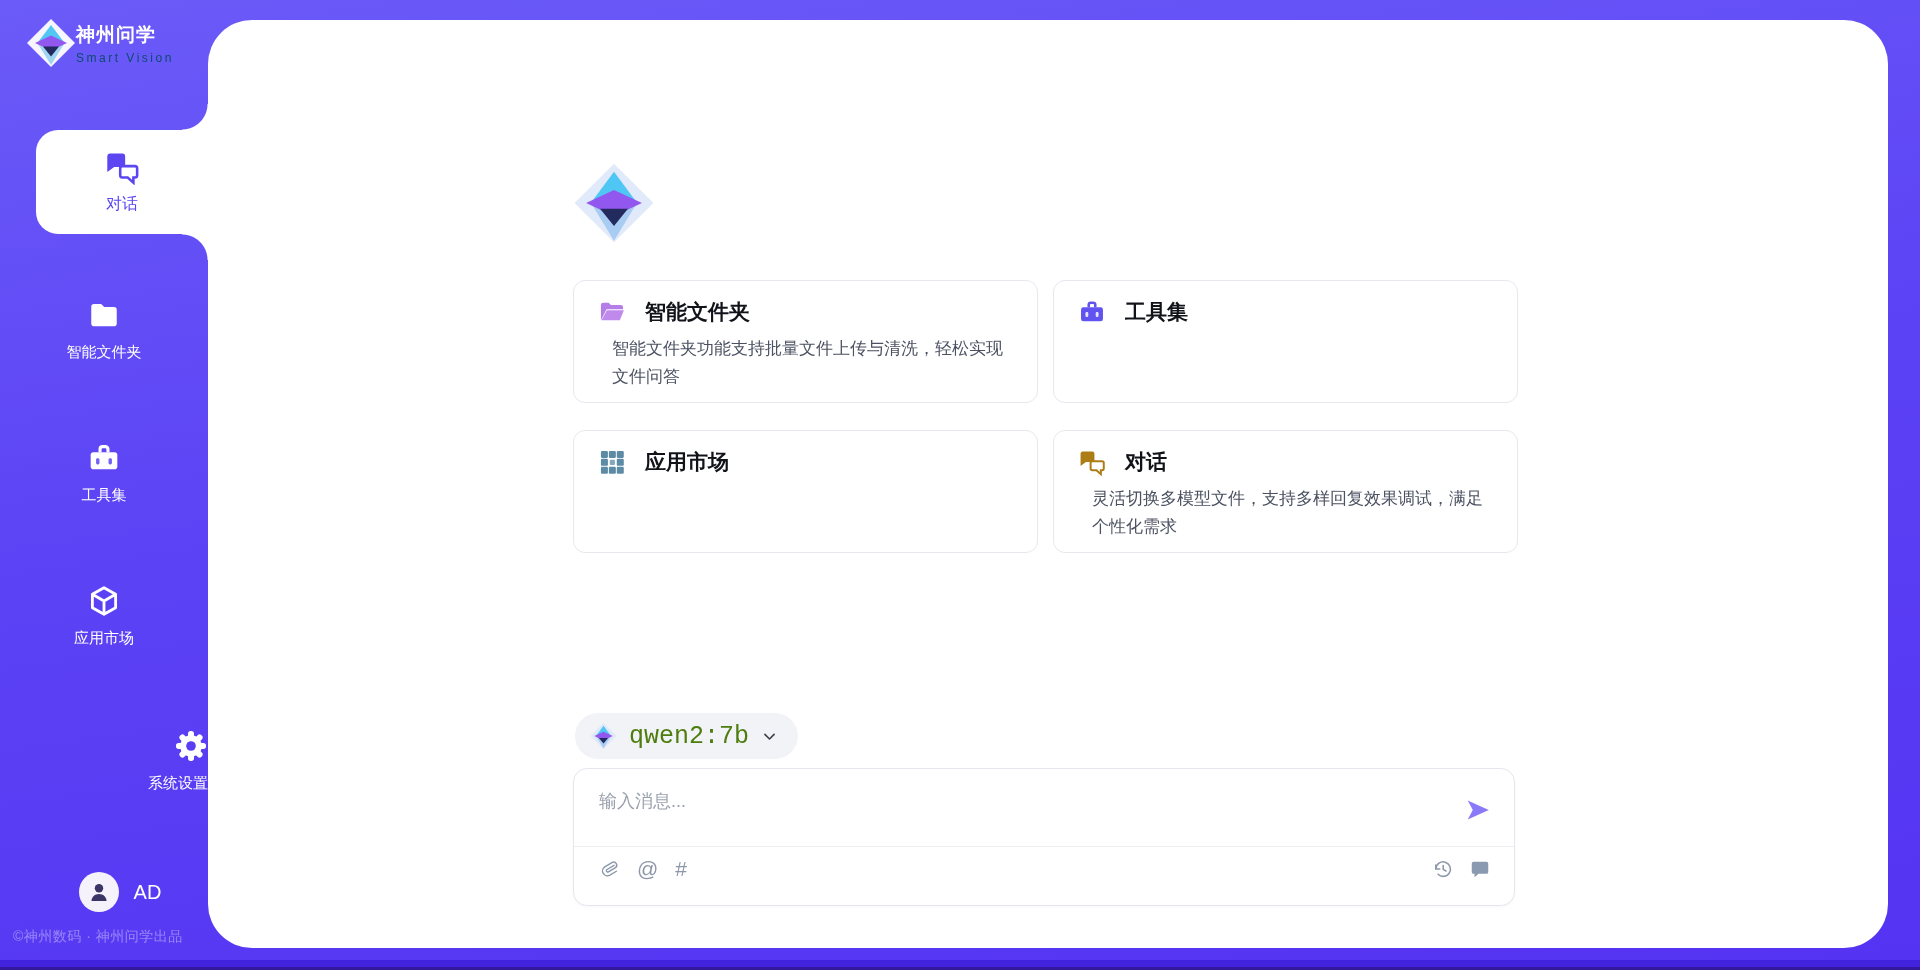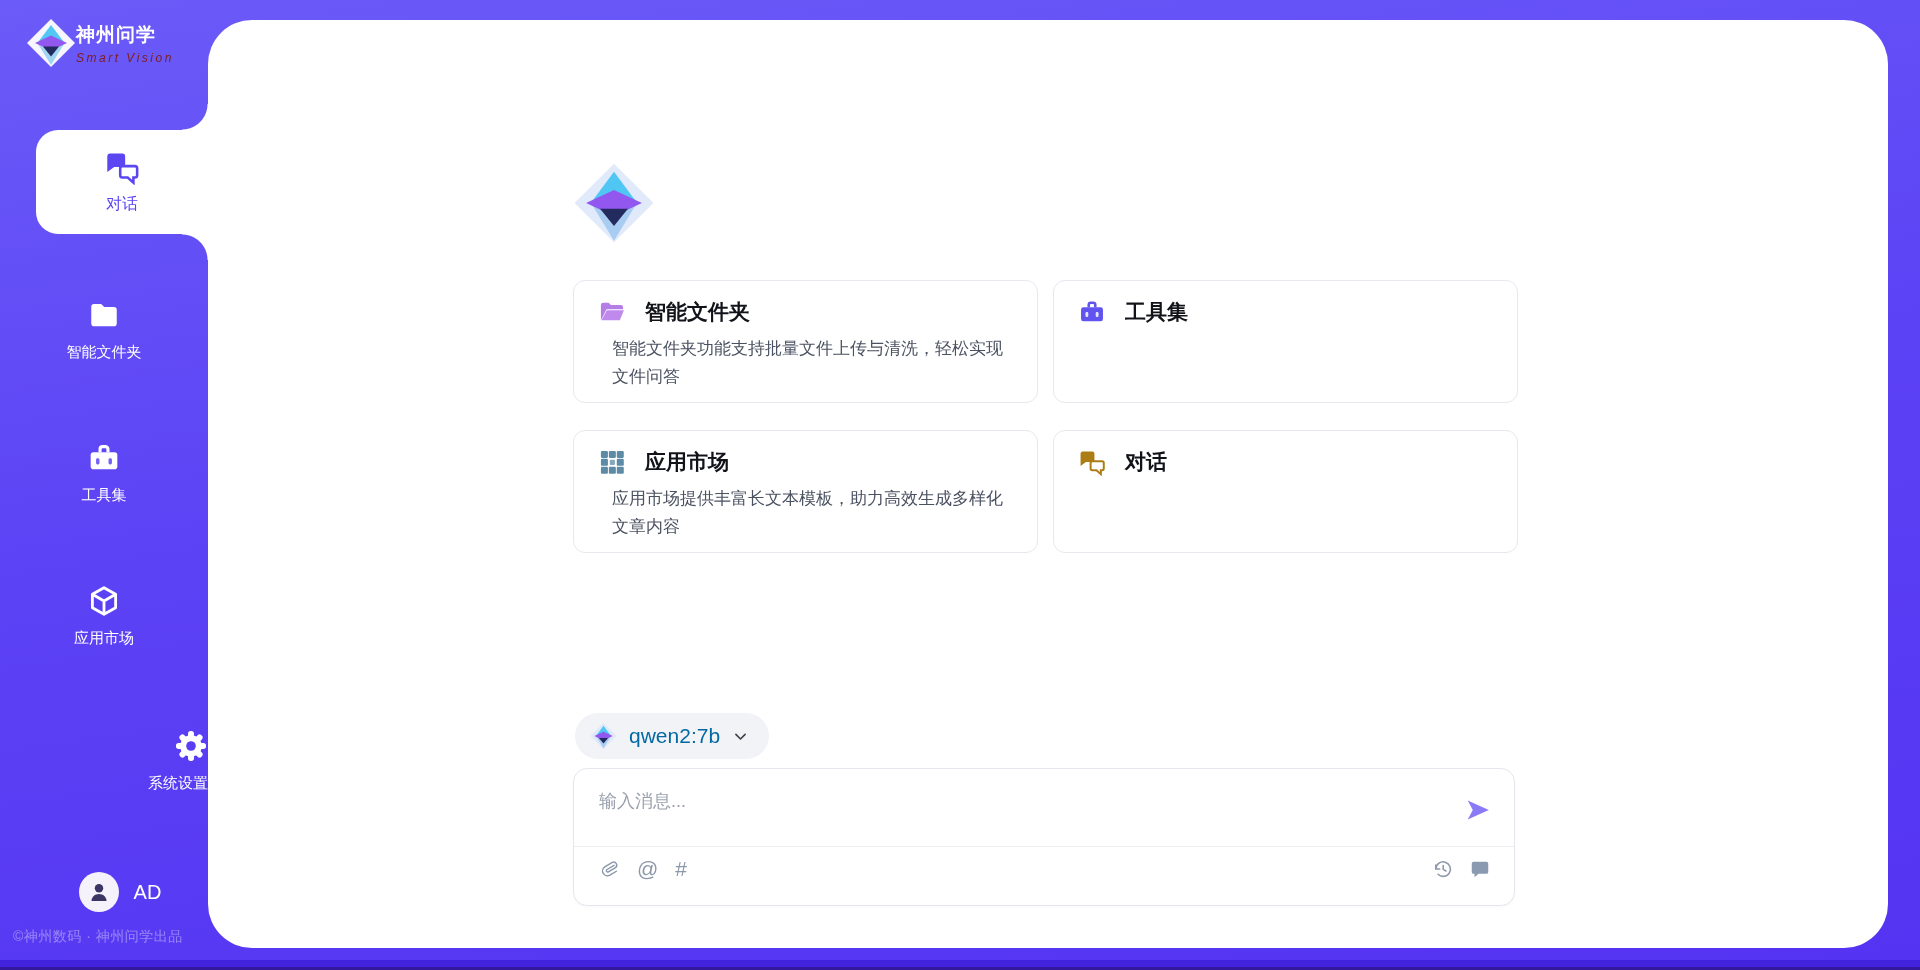--- a/index.html
+++ b/index.html
@@ -16,21 +16,21 @@
   
   .panel {
     position:absolute; left:208px; top:20px; width:1680px; height:928px;
     background:#ffffff; border-radius:44px;
   }
 
   
   .brand { position:absolute; left:26px; top:18px; display:flex; align-items:center; gap:0; }
   .brand svg { width:50px; height:50px; }
   .brand-name { color:#fff; font-size:19px; font-weight:bold; letter-spacing:1px; }
-  .brand-sub  { color:#7f1d1d; font-size:12px; letter-spacing:2.5px; margin-top:3px;font-style:italic; }
+  .brand-sub  { color:#0c4a6e; font-size:12px; letter-spacing:2.5px; margin-top:3px; }
 
   .active-tab {
     position:absolute; left:36px; top:130px; width:172px; height:104px;
     background:#fff; border-radius:22px 0 0 22px;
     display:flex; flex-direction:column; align-items:center; justify-content:center; gap:9px;
   }
   .active-tab::before {
     content:""; position:absolute; right:0; top:-26px; width:26px; height:26px;
     background:radial-gradient(circle 26px at 0 0, rgba(0,0,0,0) 25px, #fff 26px);
   }
@@ -73,21 +73,21 @@
   .card-head svg { width:28px; height:28px; flex:0 0 auto; }
   .card-title { font-size:21px; font-weight:bold; color:#111319; }
   .card-desc { margin-top:9px; margin-left:14px; font-size:17px; line-height:28px; color:#4a5160; }
 
   .model-pill {
     position:absolute; left:575px; top:713px; height:46px; border-radius:23px;
     background:#f2f3f7; display:inline-flex; align-items:center; gap:12px;
     padding:0 20px 0 15px; cursor:pointer;
   }
   .model-pill .dsvg { width:27px; height:28px; }
-  .model-name { font-size:21px; color:#0369a1; font-weight:500; }
+  .model-name { font-size:25px; color:#4d7c0f; font-weight:500;font-family:Liberation Mono, monospace; }
   .model-pill .chev { width:17px; height:17px; }
 
   .composer {
     position:absolute; left:573px; top:768px; width:942px; height:138px;
     background:#fff; border:1px solid #e4e7ed; border-radius:14px;
     box-shadow:0 1px 3px rgba(30,30,60,0.03);
   }
   .composer input {
     position:absolute; left:25px; top:15px; width:820px; height:34px;
     border:none; outline:none; font-size:18px; color:#404040;
@@ -228,31 +228,31 @@
           <rect x="2.5" y="9.3" width="6" height="6" rx="1"></rect>
             <rect x="16.1" y="9.3" width="6" height="6" rx="1"></rect>
           <rect x="2.5" y="16.1" width="6" height="6" rx="1"></rect>
             <rect x="9.3" y="16.1" width="6" height="6" rx="1"></rect>
             <rect x="16.1" y="16.1" width="6" height="6" rx="1"></rect>
           <rect x="10.1" y="10.1" width="4.4" height="4.4" rx="0.8" opacity="0.75"></rect>
         </g>
       </svg>
       <div class="card-title">应用市场</div>
     </div>
-    <div class="card-desc">应用市场提供丰富长文本模板，助力高效生成多样化文章内容</div>
   </div>
 
   <div class="card">
     <div class="card-head">
       <svg viewBox="0 0 24 24">
         <path d="M3 3.5h10.5a1.8 1.8 0 0 1 1.8 1.8v5.4a1.8 1.8 0 0 1-1.8 1.8H8l-4.6 3.4V5.3A1.8 1.8 0 0 1 5 3.5z" fill="#ad7d15" transform="translate(-1.2,-0.5)"></path>
         <path d="M10.5 9.2h8.3a1.5 1.5 0 0 1 1.5 1.5v4.6a1.5 1.5 0 0 1-1.5 1.5h-1v3.4l-3.8-3.4h-3.5a1.5 1.5 0 0 1-1.5-1.5v-4.6a1.5 1.5 0 0 1 1.5-1.5z" fill="#fff" stroke="#ad7d15" stroke-width="1.7" transform="translate(1.8,2.2)"></path>
       </svg>
       <div class="card-title">对话</div>
     </div>
+    <div class="card-desc">灵活切换多模型文件，支持多样回复效果调试，满足个性化需求</div>
   </div>
 
 </div>
 
 <div class="model-pill">
   <svg class="dsvg" viewBox="0 0 100 100">
     <polygon points="50,2 98,50 50,98 2,50" fill="#dfe9fa"></polygon>
     <polygon points="50,66 78,50 50,96 22,50" fill="#a8ccf2"></polygon>
     <polygon points="50,12 76,47 24,47" fill="#4fc6f4"></polygon>
     <polygon points="16,50 50,34 84,50 50,66" fill="#9257ef"></polygon>

